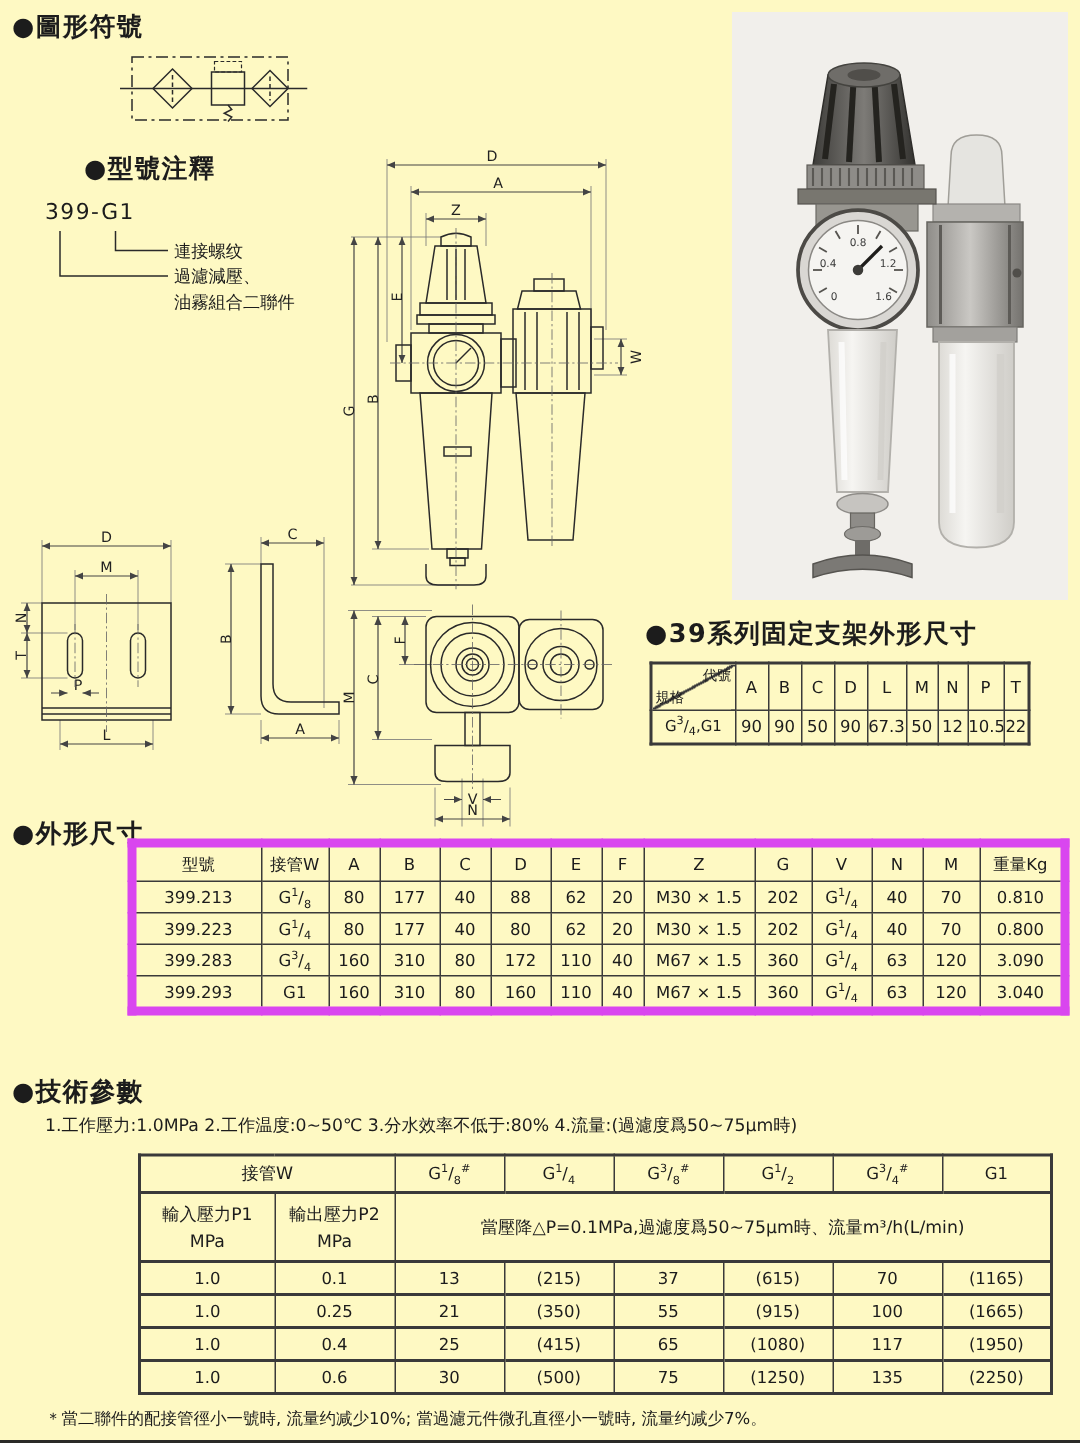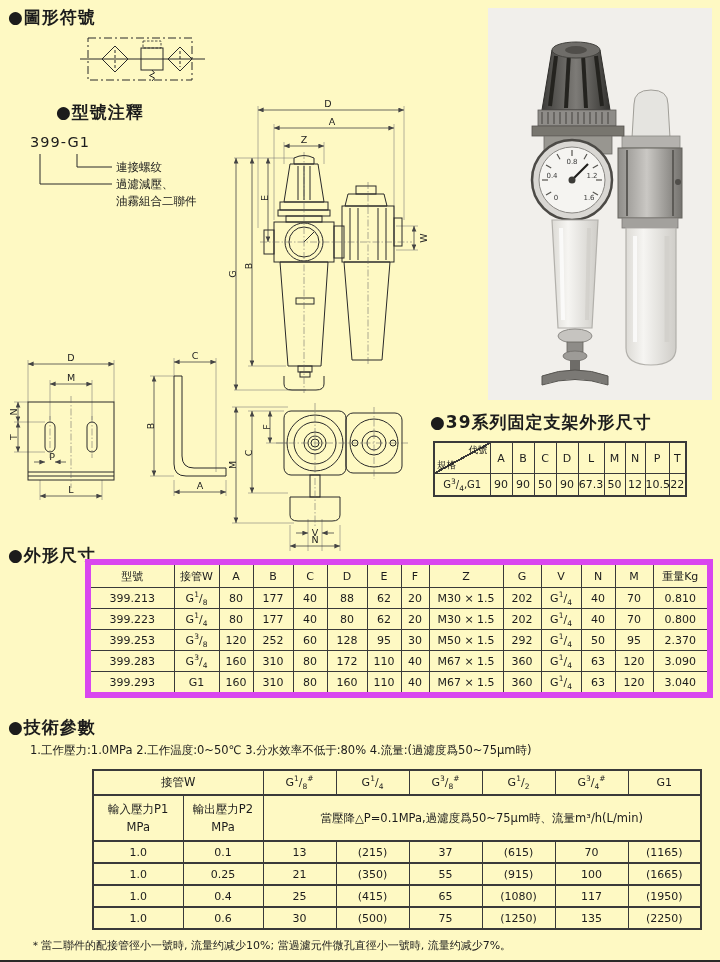--- a/index.html
+++ b/index.html
@@ -480,36 +480,20 @@
           <td>62</td>
           <td>20</td>
           <td>M30 × 1.5</td>
           <td>202</td>
           <td>G<sup>1</sup>/<sub>4</sub></td>
           <td>40</td>
           <td>70</td>
           <td>0.800</td>
         </tr>
         <tr>
-          <td>399.253</td>
-          <td>G<sup>3</sup>/<sub>8</sub></td>
-          <td>120</td>
-          <td>252</td>
-          <td>60</td>
-          <td>128</td>
-          <td>95</td>
-          <td>30</td>
-          <td>M50 × 1.5</td>
-          <td>292</td>
-          <td>G<sup>1</sup>/<sub>4</sub></td>
-          <td>50</td>
-          <td>95</td>
-          <td>2.370</td>
-        </tr>
-        <tr>
           <td>399.283</td>
           <td>G<sup>3</sup>/<sub>4</sub></td>
           <td>160</td>
           <td>310</td>
           <td>80</td>
           <td>172</td>
           <td>110</td>
           <td>40</td>
           <td>M67 × 1.5</td>
           <td>360</td>

